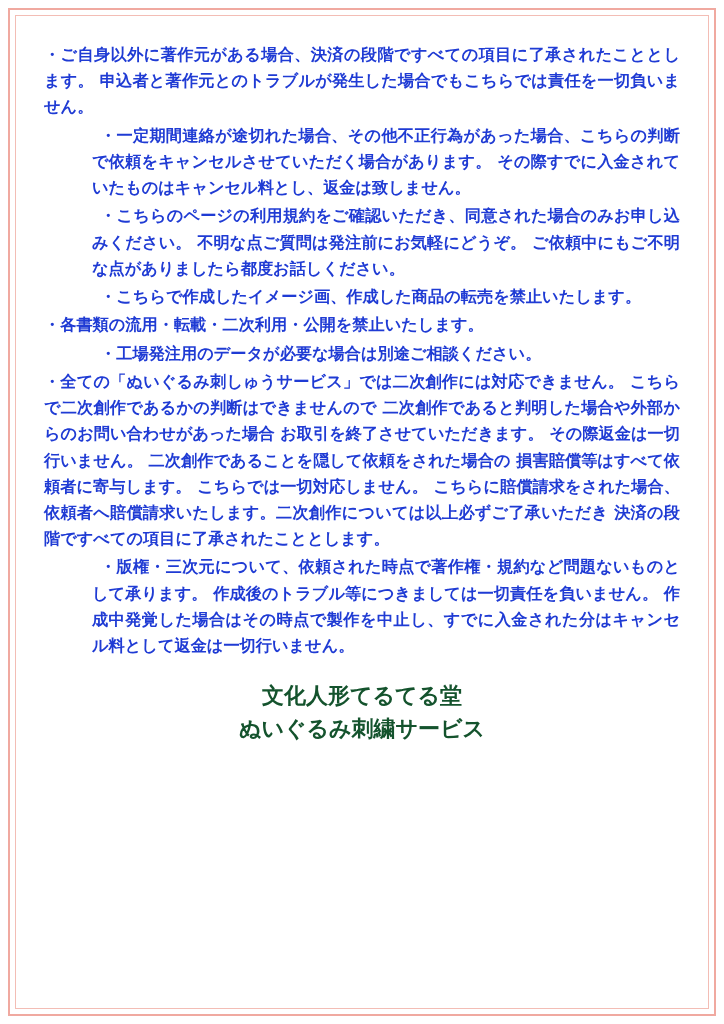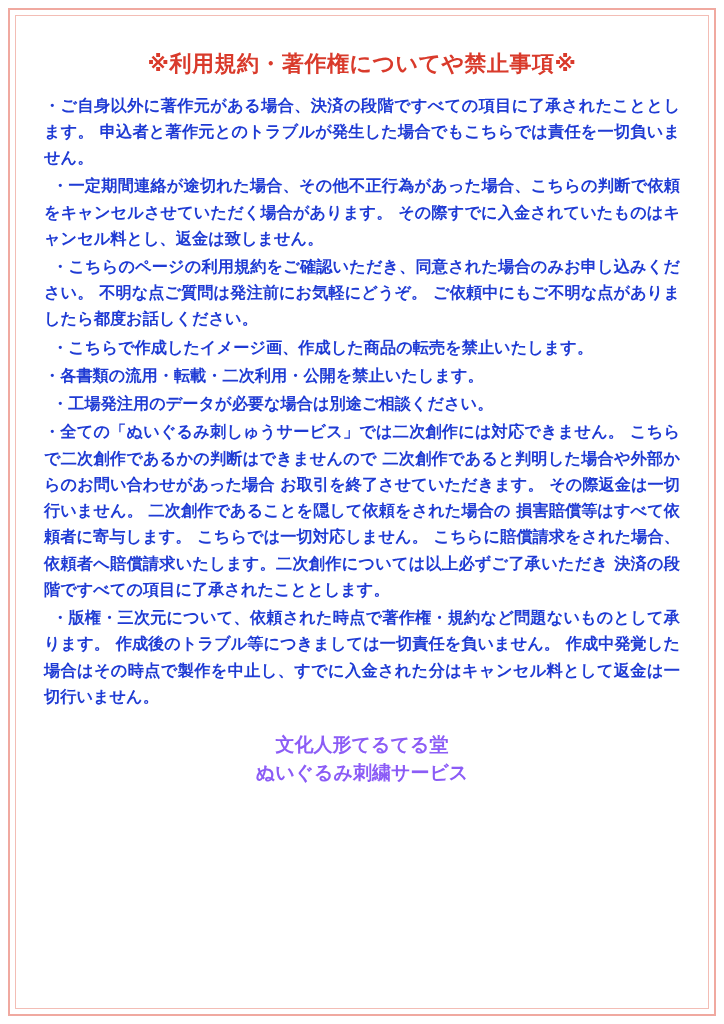--- a/index.html
+++ b/index.html
@@ -66,43 +66,43 @@
     color: #1f3bd4;
     font-size: 16.2px;
     font-weight: bold;
     line-height: 1.62;
     margin: 0 0 2px 0;
     text-align: justify;
     text-justify: inter-ideograph;
   }
   .clause.indent {
     text-indent: 0.5em;
+    margin-left: 48px;
   }
   .signature {
     margin-top: 20px;
     text-align: center;
-    color: #8b5cf6;
-    font-size: 19px;
+    color: #14532d;
+    font-size: 22px;
     font-weight: bold;
     line-height: 1.5;
   }
   .sig-line {
     display: block;
   }
 </style>
 </head>
 <body>
 
 <div class="page">
   <div class="frame-outer"></div>
   <div class="frame-inner"></div>
 
   <div class="content">
 
-    <h1 class="doc-title">※利用規約・著作権についてや禁止事項※</h1>
 
     <div class="clauses">
       <p class="clause">・ご自身以外に著作元がある場合、決済の段階ですべての項目に了承されたこととします。 申込者と著作元とのトラブルが発生した場合でもこちらでは責任を一切負いません。</p>
       <p class="clause indent">・一定期間連絡が途切れた場合、その他不正行為があった場合、こちらの判断で依頼をキャンセルさせていただく場合があります。 その際すでに入金されていたものはキャンセル料とし、返金は致しません。</p>
       <p class="clause indent">・こちらのページの利用規約をご確認いただき、同意された場合のみお申し込みください。 不明な点ご質問は発注前にお気軽にどうぞ。 ご依頼中にもご不明な点がありましたら都度お話しください。</p>
       <p class="clause indent">・こちらで作成したイメージ画、作成した商品の転売を禁止いたします。</p>
       <p class="clause">・各書類の流用・転載・二次利用・公開を禁止いたします。</p>
       <p class="clause indent">・工場発注用のデータが必要な場合は別途ご相談ください。</p>
       <p class="clause">・全ての「ぬいぐるみ刺しゅうサービス」では二次創作には対応できません。 こちらで二次創作であるかの判断はできませんので 二次創作であると判明した場合や外部からのお問い合わせがあった場合 お取引を終了させていただきます。 その際返金は一切行いません。 二次創作であることを隠して依頼をされた場合の 損害賠償等はすべて依頼者に寄与します。 こちらでは一切対応しません。 こちらに賠償請求をされた場合、依頼者へ賠償請求いたします。二次創作については以上必ずご了承いただき 決済の段階ですべての項目に了承されたこととします。</p>
       <p class="clause indent">・版権・三次元について、依頼された時点で著作権・規約など問題ないものとして承ります。 作成後のトラブル等につきましては一切責任を負いません。 作成中発覚した場合はその時点で製作を中止し、すでに入金された分はキャンセル料として返金は一切行いません。</p>

